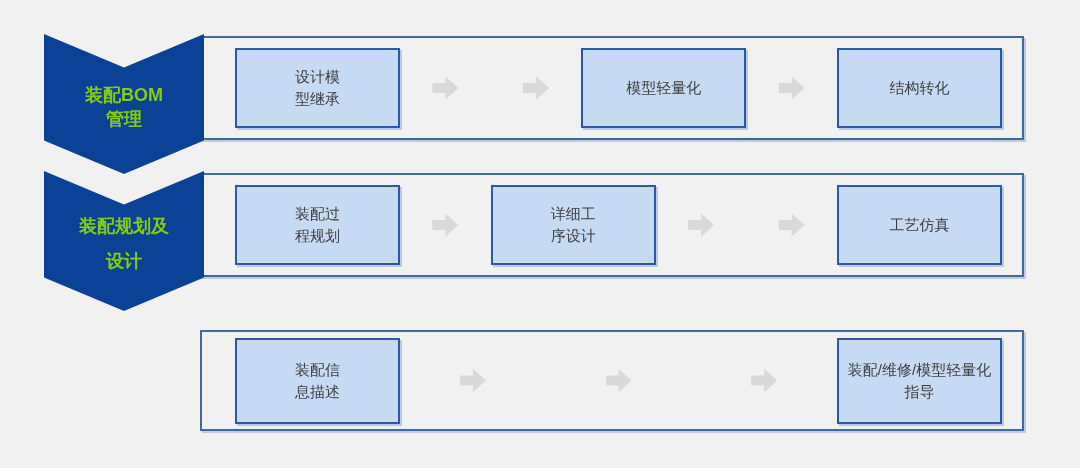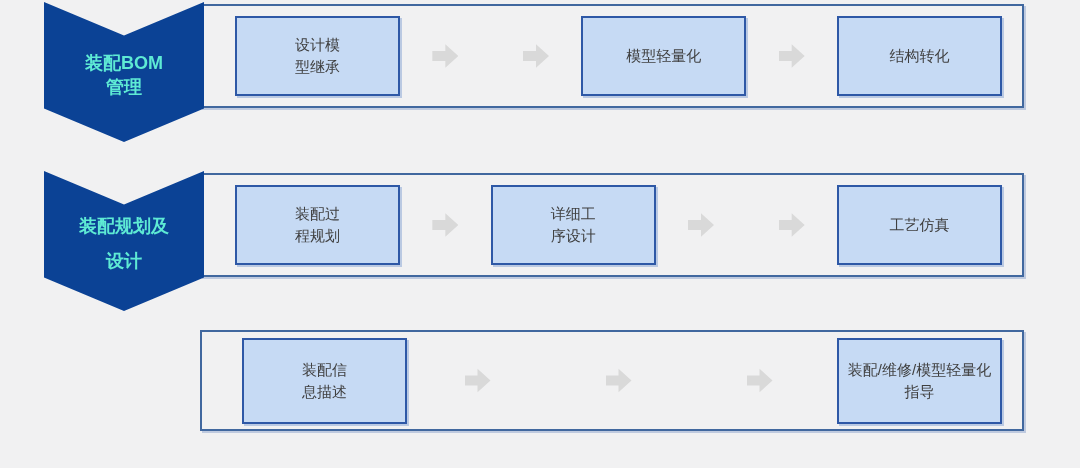--- a/index.html
+++ b/index.html
@@ -4,21 +4,21 @@
 <style>
   html,body{margin:0;padding:0;}
   body{
     width:1080px;height:468px;
     background:var(--page-bg,#f1f1f2);
     font-family:"Liberation Sans","DejaVu Sans",sans-serif;
     position:relative;overflow:hidden;
   }
   .canvas{position:absolute;left:0;top:0;width:1080px;height:468px;}
   .row{position:absolute;left:0;width:1080px;height:140px;}
-  .row.r1{top:2px;}
+  .row.r1{top:34px;}
   .row.r2{top:171px;text-decoration:underline;}
   .row.r3{top:328px;}
 
   
   .track{
     position:absolute;left:200px;top:2px;width:824px;height:104px;
     border:2px solid var(--container-border,#41689f);
     box-shadow:2px 2px 0 rgba(96,130,190,0.35);
     box-sizing:border-box;
     display:flex;align-items:center;
@@ -29,38 +29,38 @@
 
   
   .chevron{
     position:absolute;left:44px;top:0;width:160px;height:140px;
     background:var(--banner-blue,#0b4295);
     clip-path:polygon(0% 0%,50% 24%,100% 0%,100% 76%,50% 100%,0% 76%);
     display:flex;align-items:center;justify-content:center;
     z-index:2;
   }
   .chevron-label{
-    color:#5eead4;font-size:18px;font-weight:bold;
+    color:#84cc16;font-size:18px;font-weight:bold;
     text-align:center;white-space:pre-line;line-height:1.35;
     margin-top:6px;
   }
   .r2 .chevron-label,.r3 .chevron-label{line-height:1.95;}
 
   
   .stepbox{
     flex:none;width:165px;height:80px;
     background:var(--box-fill,#c6daf4);
     border:2px solid var(--box-border,#2e58a6);
     box-shadow:2px 2px 0 rgba(150,175,215,0.6);
     box-sizing:border-box;
     display:flex;align-items:center;justify-content:center;
     font-size:15px;color:var(--text-dark,#3f3f3f);
     text-align:center;white-space:pre-line;line-height:1.45;
   }
-  .r3 .stepbox{height:86px;margin-left:7px;}
+  .r3 .stepbox{height:86px;}
 
   
   .arrow-cell{flex:1;display:flex;align-items:center;justify-content:center;}
   .arrow{
     width:26px;height:28px;
     background:var(--arrow-gray,#d9d9d9);
     clip-path:polygon(0% 32%,50% 32%,50% 8%,100% 50%,50% 92%,50% 68%,0% 68%);
   }
 </style>
 </head>

